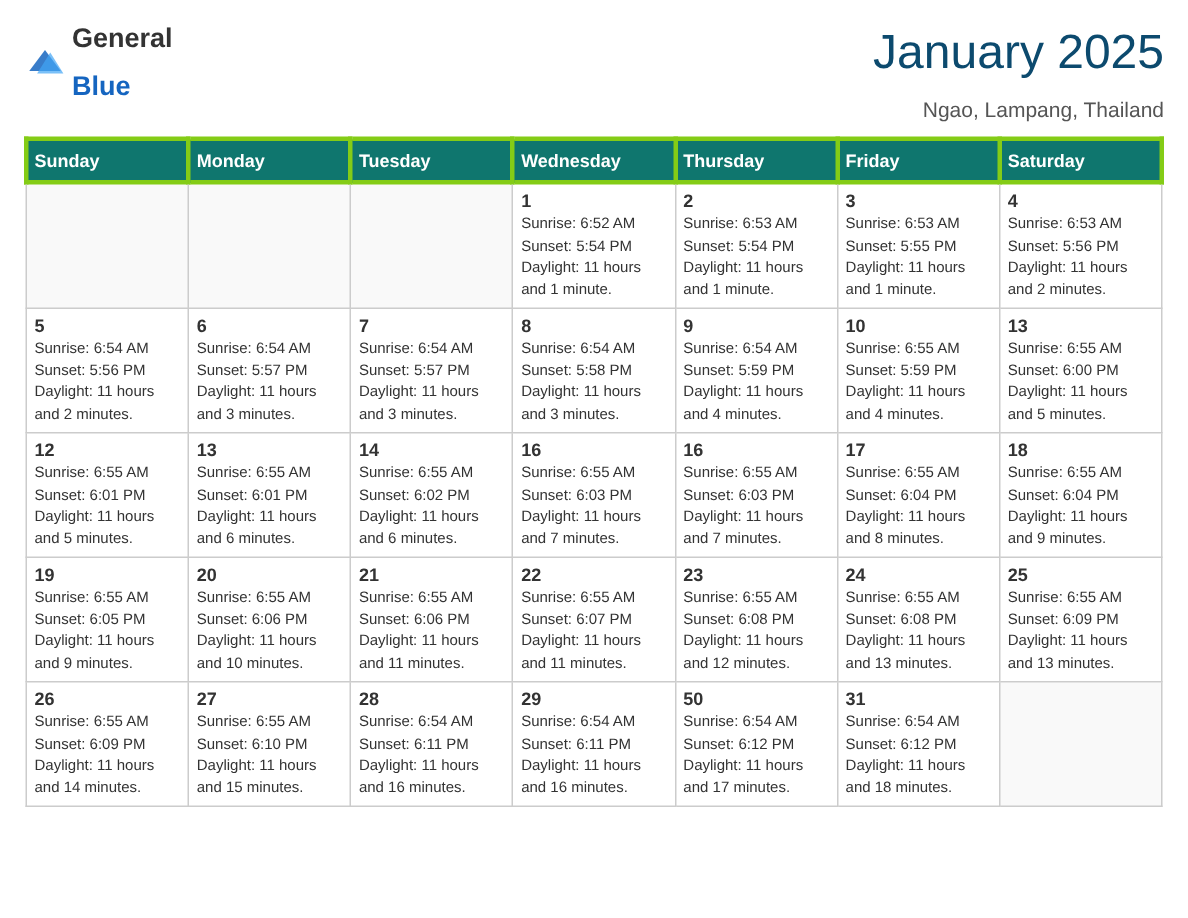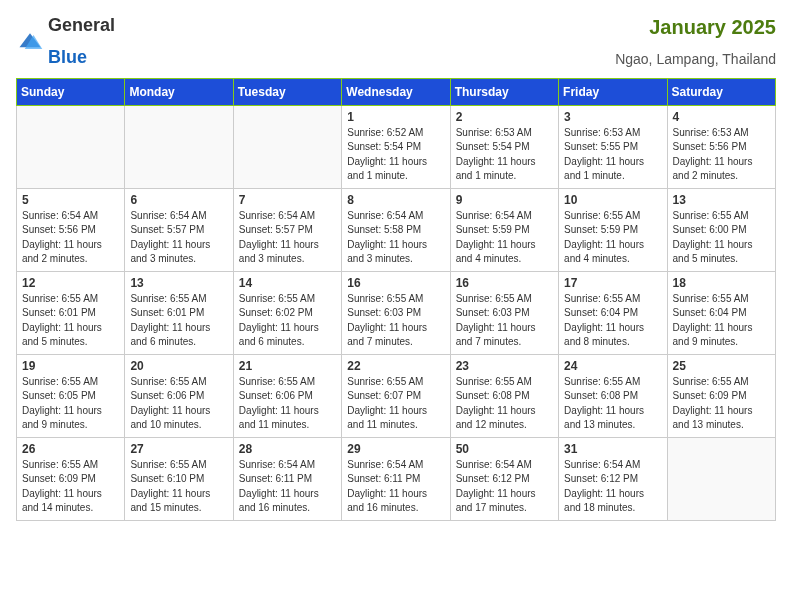--- a/index.html
+++ b/index.html
@@ -30,42 +30,42 @@
     .logo-general { color: #333; }
     .logo-blue { color: #1565c0; margin-top: 12px; }
     .logo-icon {
       width: 28px;
       height: 28px;
     }
     .title-block {
       text-align: right;
     }
     .month-year {
-      font-size: 20px;
-      font-weight: bold;
-      color: #4d7c0f;
+      font-size: 32px;
+      font-weight: normal;
+      color: #0c4a6e;
     }
     .location {
       font-size: 14px;
       color: #555;
       margin-top: 12px;
     }
     .calendar {
       width: 100%;
       border-collapse: collapse;
       border: 1px solid #ccc;
     }
     .calendar th {
-      background: #1d4ed8;
+      background: #0f766e;
       color: #fff;
       font-size: 12px;
       font-weight: bold;
       padding: 6px 4px;
       text-align: left;
-      border: 1px solid #84cc16;
+      border: 3px solid #84cc16;
     }
     .calendar td {
       vertical-align: top;
       border: 1px solid #ccc;
       padding: 4px 5px;
       font-size: 10px;
       color: #333;
       width: calc(100% / 7);
       min-height: 80px;
       background: #fff;

